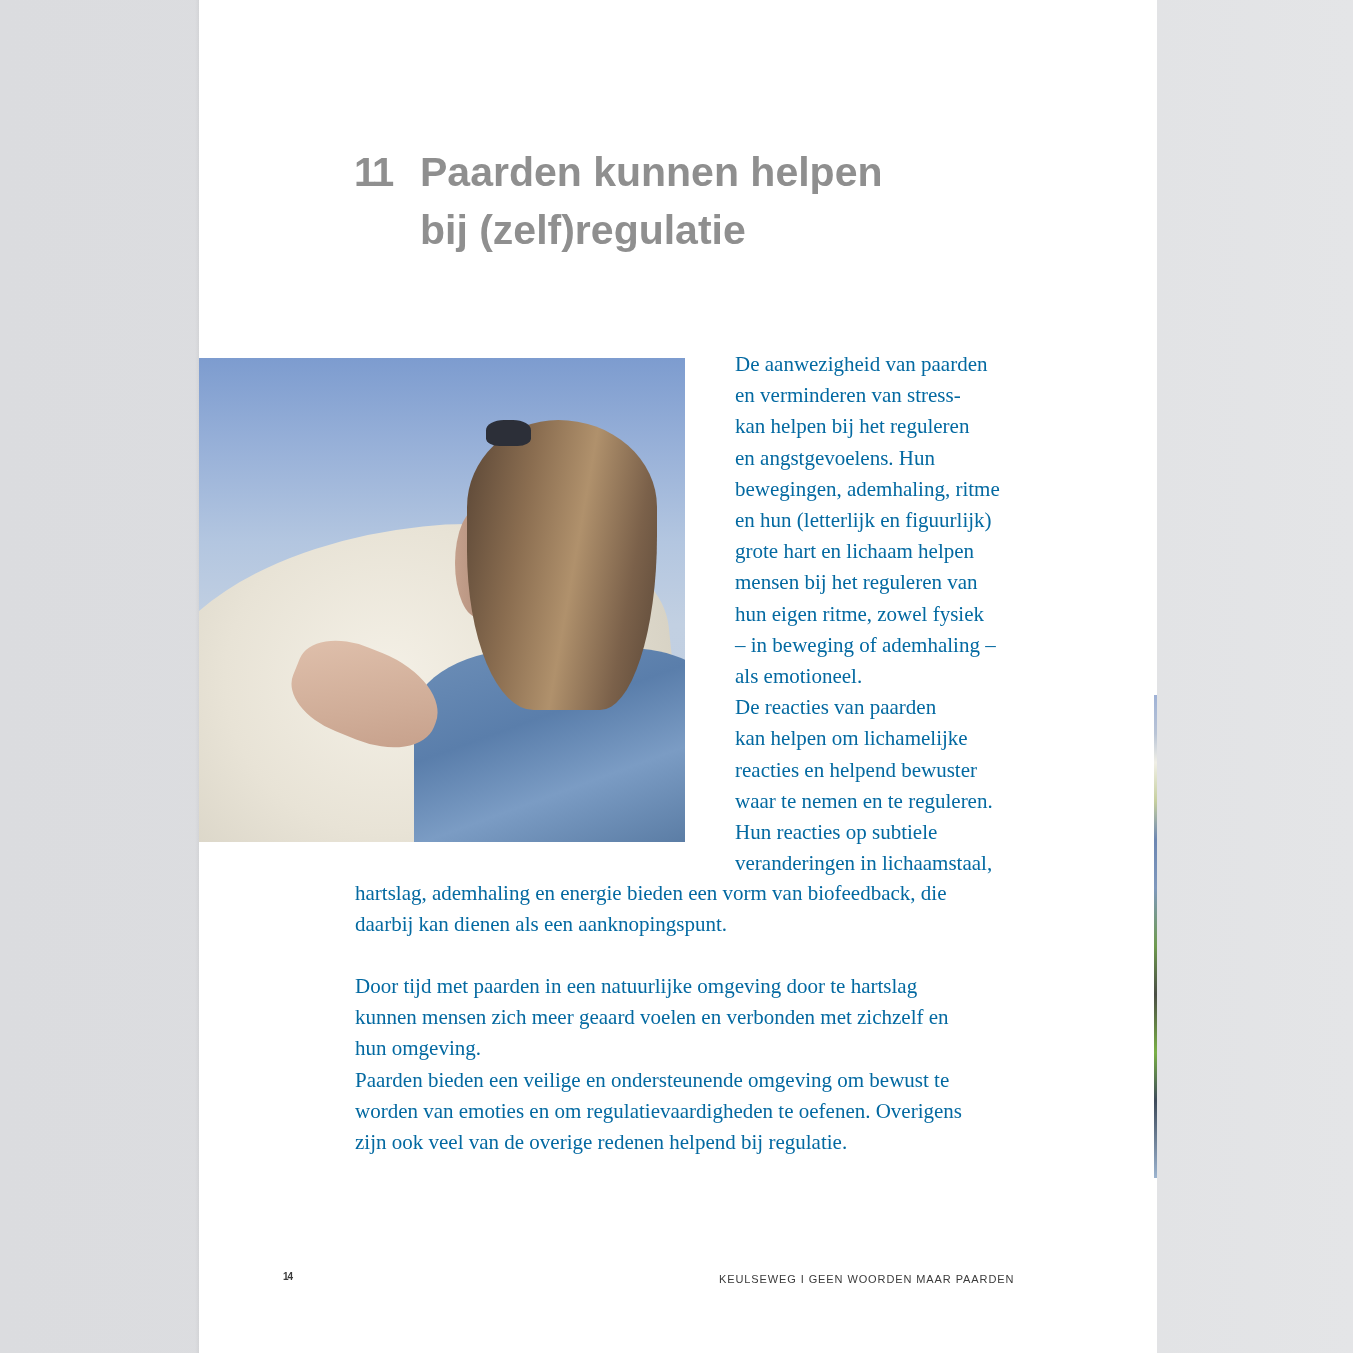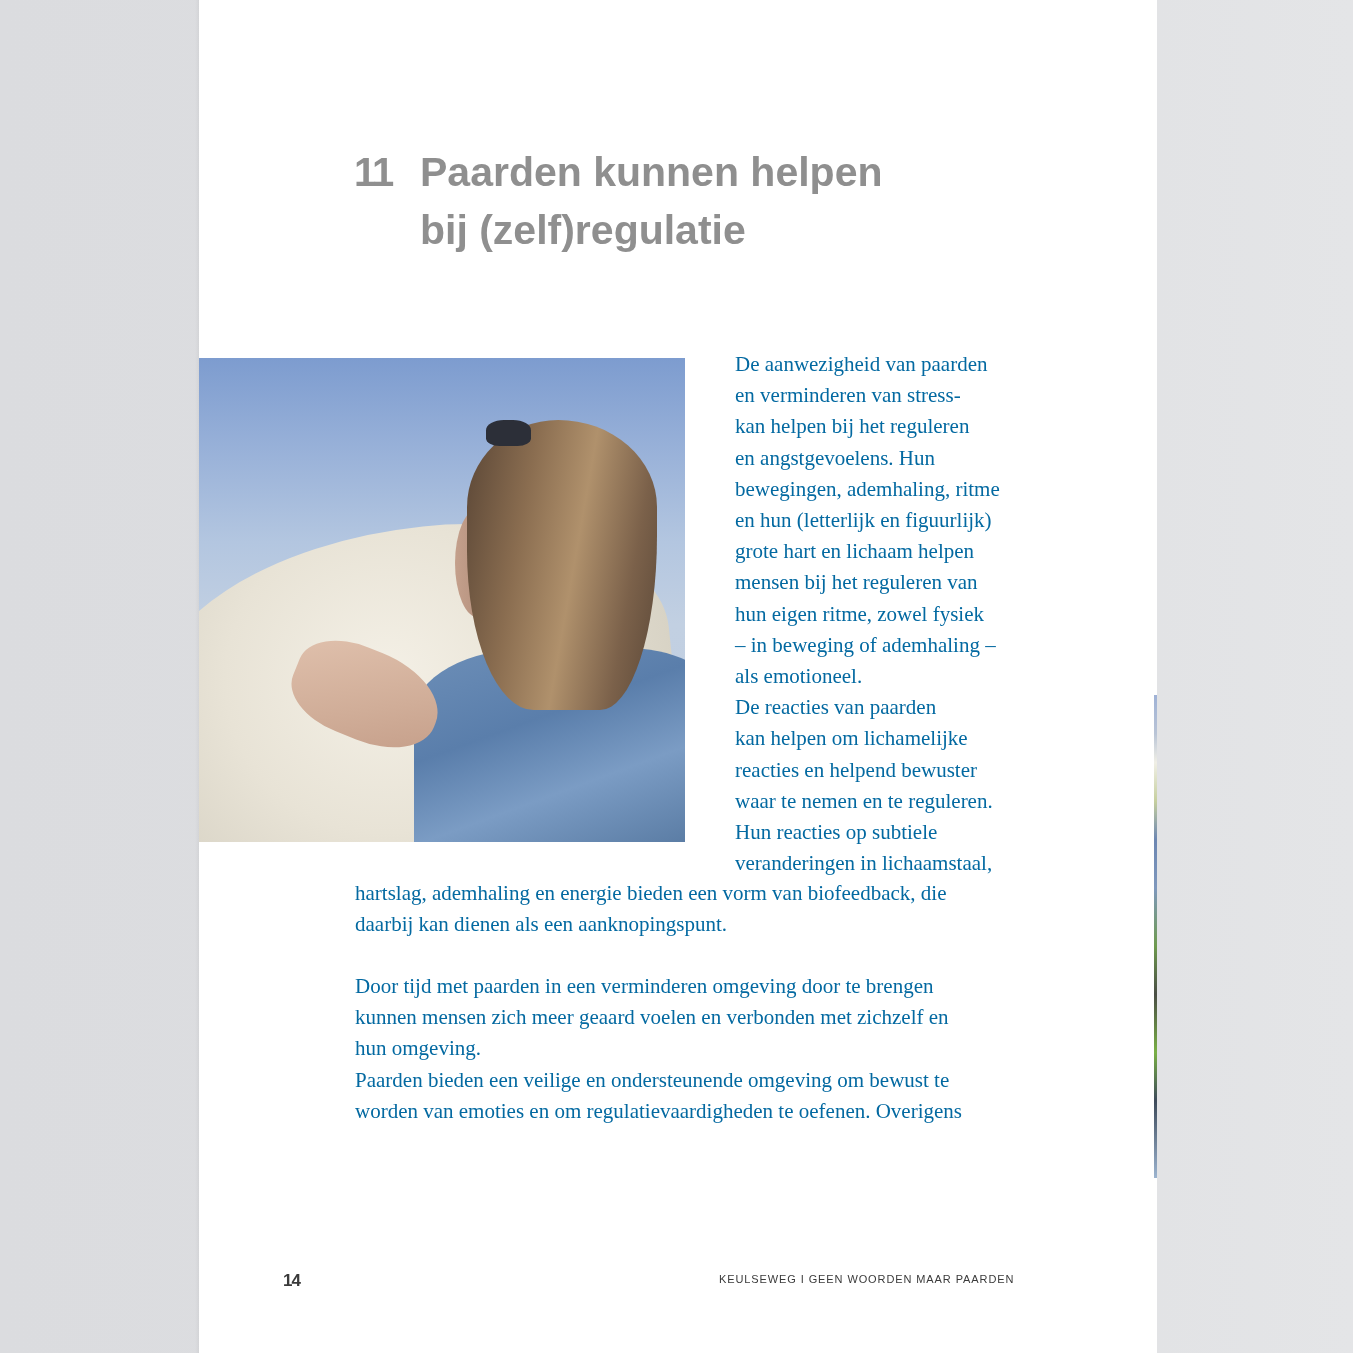--- a/index.html
+++ b/index.html
@@ -77,21 +77,21 @@
     }
     .wrap-col { left: 735px; top: 349px; width: 290px; }
     .full-col { left: 355px; width: 670px; }
     .line { display: block; white-space: nowrap; }
     .para-1b { top: 878px; }
     .para-2 { top: 971px; }
 
     .footer-page-number {
       position: absolute; left: 283px; top: 1271px;
       font-family: "Liberation Sans", "DejaVu Sans", sans-serif;
-      font-weight: bold; font-size: 17px; color: #3a3a3a; letter-spacing: -1px;
+      font-weight: bold; font-size: 10px; color: #3a3a3a; letter-spacing: -1px;
     }
     .footer-running-title {
       position: absolute; left: 719px; top: 1273px; width: 300px;
       font-family: "Liberation Sans", "DejaVu Sans", sans-serif;
       font-size: 11px; color: #3a3a3a; letter-spacing: 0.9px; white-space: nowrap;
     }
   </style>
 </head>
 <body>
 
@@ -135,21 +135,22 @@
   <span class="line">Hun reacties op subtiele</span>
   <span class="line">veranderingen in lichaamstaal,</span>
 </div>
 
 <div class="body-text full-col para-1b">
   <span class="line">hartslag, ademhaling en energie bieden een vorm van biofeedback, die</span>
   <span class="line">daarbij kan dienen als een aanknopingspunt.</span>
 </div>
 
 <div class="body-text full-col para-2">
-  <span class="line">Door tijd met paarden in een verminderen omgeving door te brengen</span>
+  <span class="line">Door tijd met paarden in een natuurlijke omgeving door te hartslag</span>
   <span class="line">kunnen mensen zich meer geaard voelen en verbonden met zichzelf en</span>
   <span class="line">hun omgeving.</span>
   <span class="line">Paarden bieden een veilige en ondersteunende omgeving om bewust te</span>
   <span class="line">worden van emoties en om regulatievaardigheden te oefenen. Overigens</span>
+  <span class="line">zijn ook veel van de overige redenen helpend bij regulatie.</span>
 </div>
 
 <div class="footer-page-number">14</div>
 <div class="footer-running-title">KEULSEWEG I  GEEN WOORDEN MAAR PAARDEN</div>
 
 </body></html>

